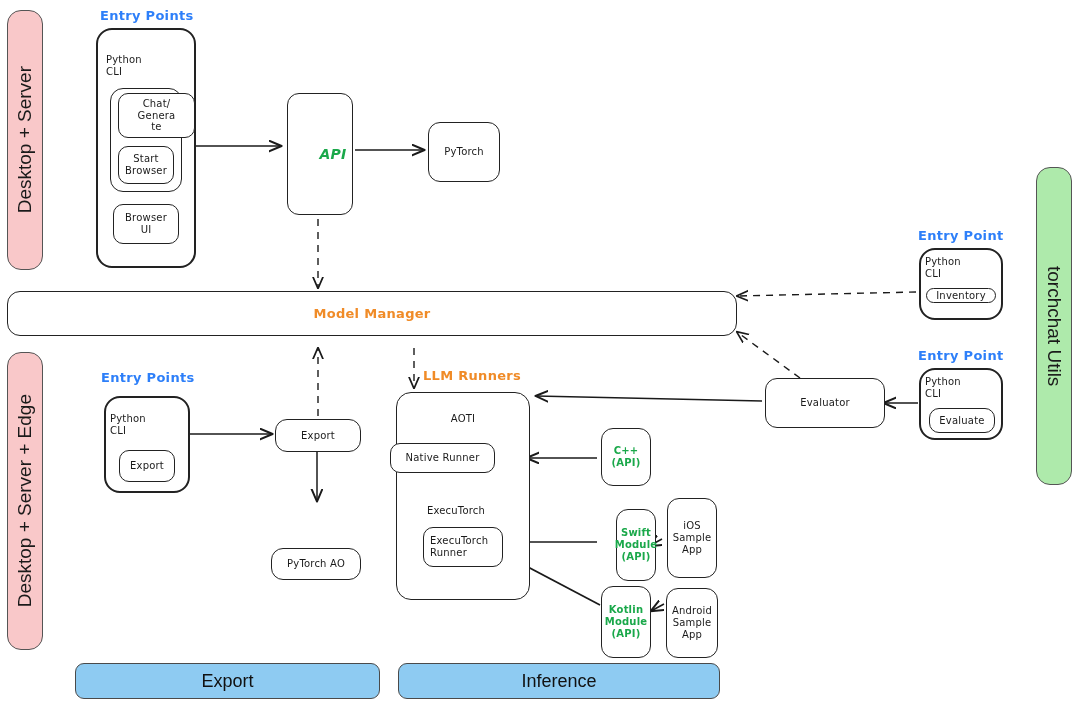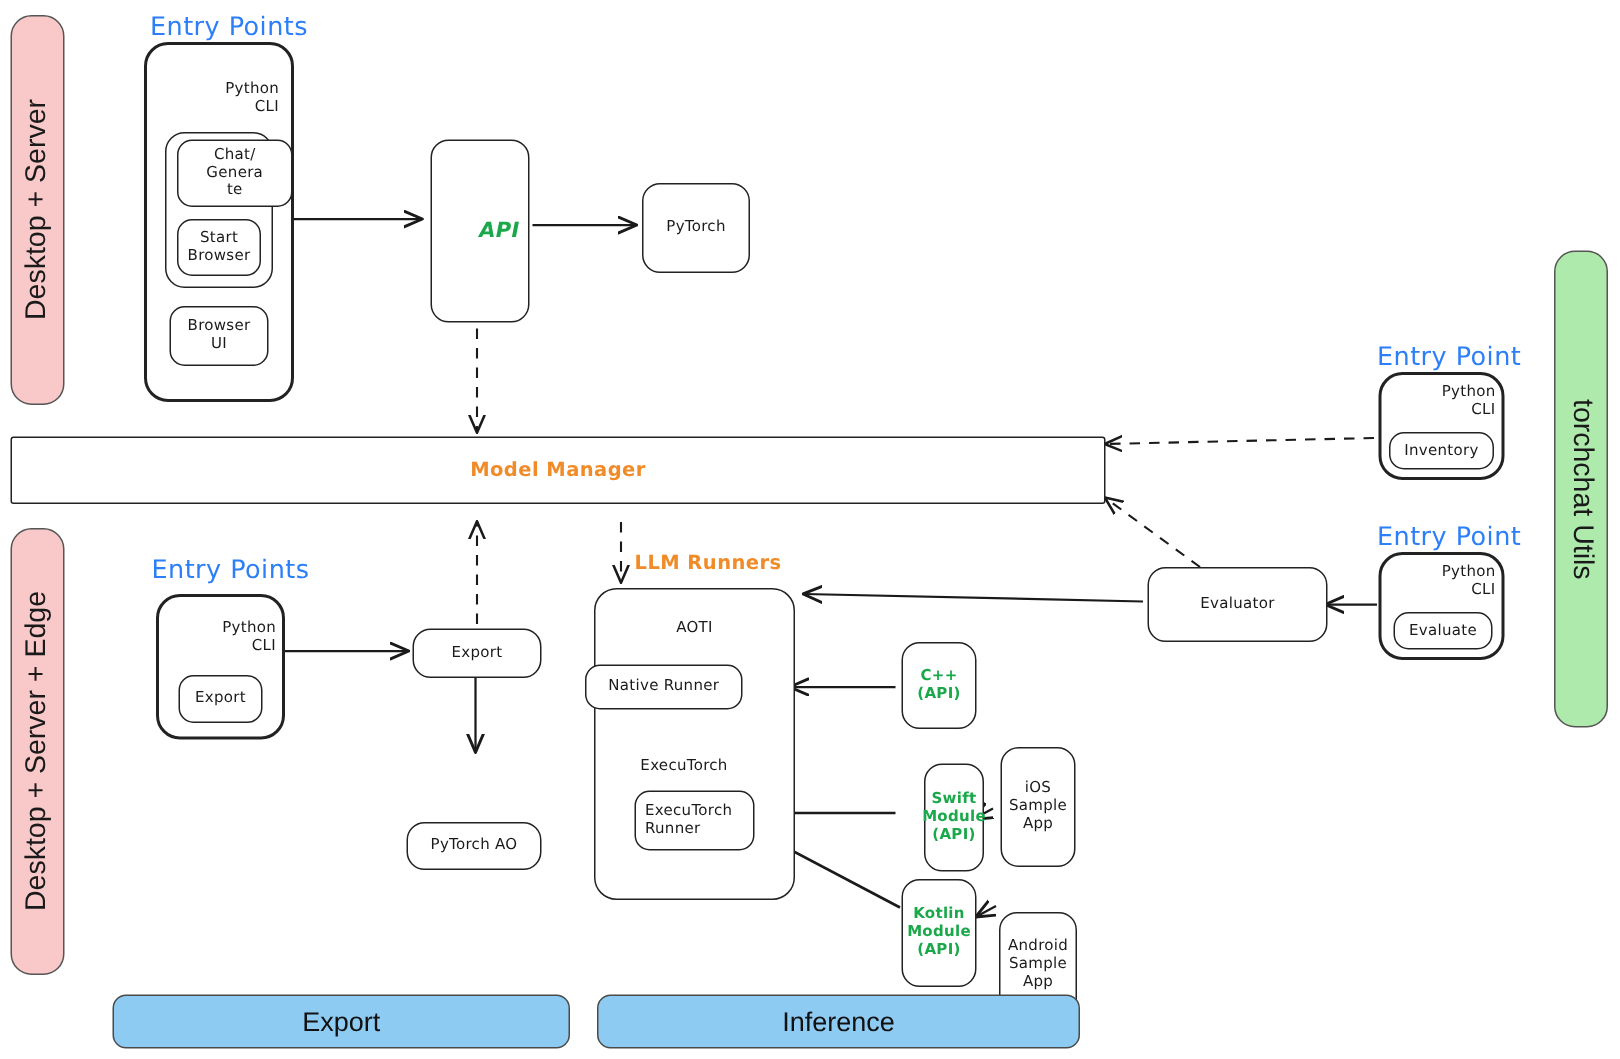--- a/index.html
+++ b/index.html
@@ -25,29 +25,29 @@
     padding:2px 3px;
   }
   .node.thick{border-width:2.6px;border-radius:16px;}
   .node.thin{border-width:1.2px;border-radius:10px;}
   .node.grp{border-width:1.3px;border-radius:13px;}
 
   .lbl-top{
     position:absolute;
     font-size:10px;
     color:#1a1a1a;
-    text-align:right;
+    text-align:left;
     line-height:1.15;
     letter-spacing:.2px;
   }
 
   .cap{
     position:absolute;
-    font-size:17px;
-    font-weight:400;
+    font-size:13px;
+    font-weight:700;
     color:#2d7ff9;
     letter-spacing:.3px;
     white-space:nowrap;
   }
   .cap-orange{
     position:absolute;
     font-size:13px;
     font-weight:700;
     color:#f08b27;
     letter-spacing:.3px;
@@ -87,21 +87,21 @@
     display:flex;align-items:center;justify-content:center;
     font-family:"Liberation Sans",sans-serif;
     font-size:18px;color:#111;
   }
 
   
   #model-manager{
     position:absolute;
     box-sizing:border-box;
     border:1.8px solid #222;
-    border-radius:2px;
+    border-radius:13px;
     background:#fff;
     display:flex;align-items:center;justify-content:center;
   }
 
   svg#wires{position:absolute;left:0;top:0;width:1080px;height:706px;pointer-events:none;}
 </style>
 </head>
 <body>
 
 <div id="stage">
@@ -230,32 +230,32 @@
   <div class="node" style="left:601px;top:586px;width:50px;height:72px;">
     <span class="green-txt" style="white-space:pre;">Kotlin
 Module
 (API)</span>
   </div>
 
   <div class="node" style="left:667px;top:498px;width:50px;height:80px;white-space:pre;">iOS
 Sample
 App</div>
 
-  <div class="node" style="left:666px;top:608px;width:52px;height:70px;white-space:pre;">Android
+  <div class="node" style="left:666px;top:588px;width:52px;height:70px;white-space:pre;">Android
 Sample
 App</div>
 
   <div class="cap" style="left:918px;top:228px;">Entry Point</div>
 
   <div class="node thick" style="left:919px;top:248px;width:84px;height:72px;"></div>
 
   <div class="lbl-top" style="left:925px;top:256px;width:72px;white-space:pre;">Python
 CLI</div>
 
-  <div class="node thin" style="left:926px;top:288px;width:70px;height:25px;">Inventory</div>
+  <div class="node thin" style="left:926px;top:288px;width:70px;height:15px;">Inventory</div>
 
   <div class="cap" style="left:918px;top:348px;">Entry Point</div>
 
   <div class="node thick" style="left:919px;top:368px;width:84px;height:72px;"></div>
 
   <div class="lbl-top" style="left:925px;top:376px;width:72px;white-space:pre;">Python
 CLI</div>
 
   <div class="node thin" style="left:929px;top:408px;width:66px;height:25px;">Evaluate</div>
 

